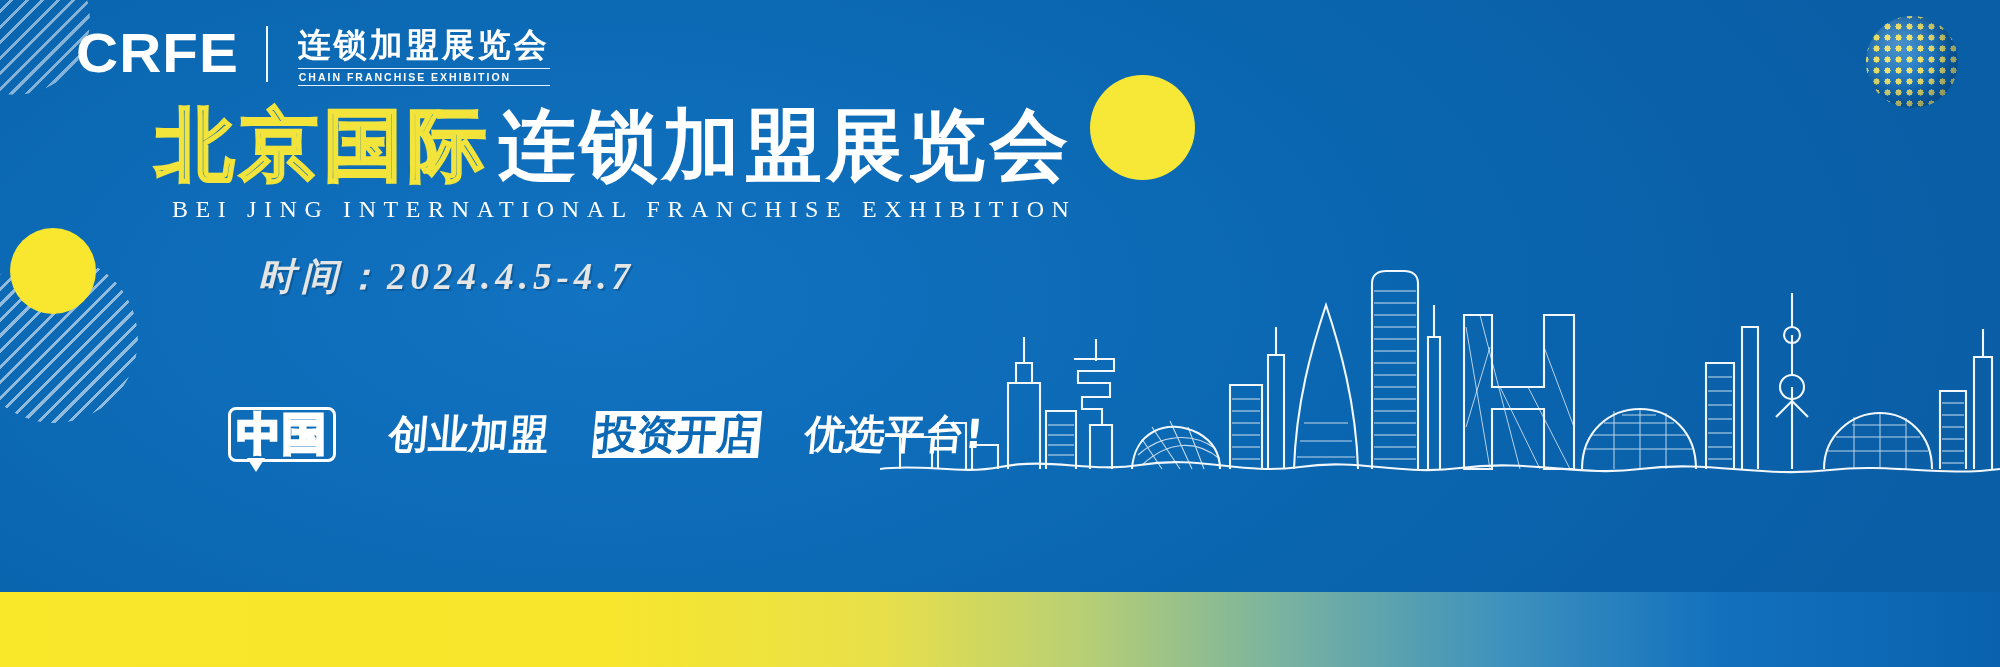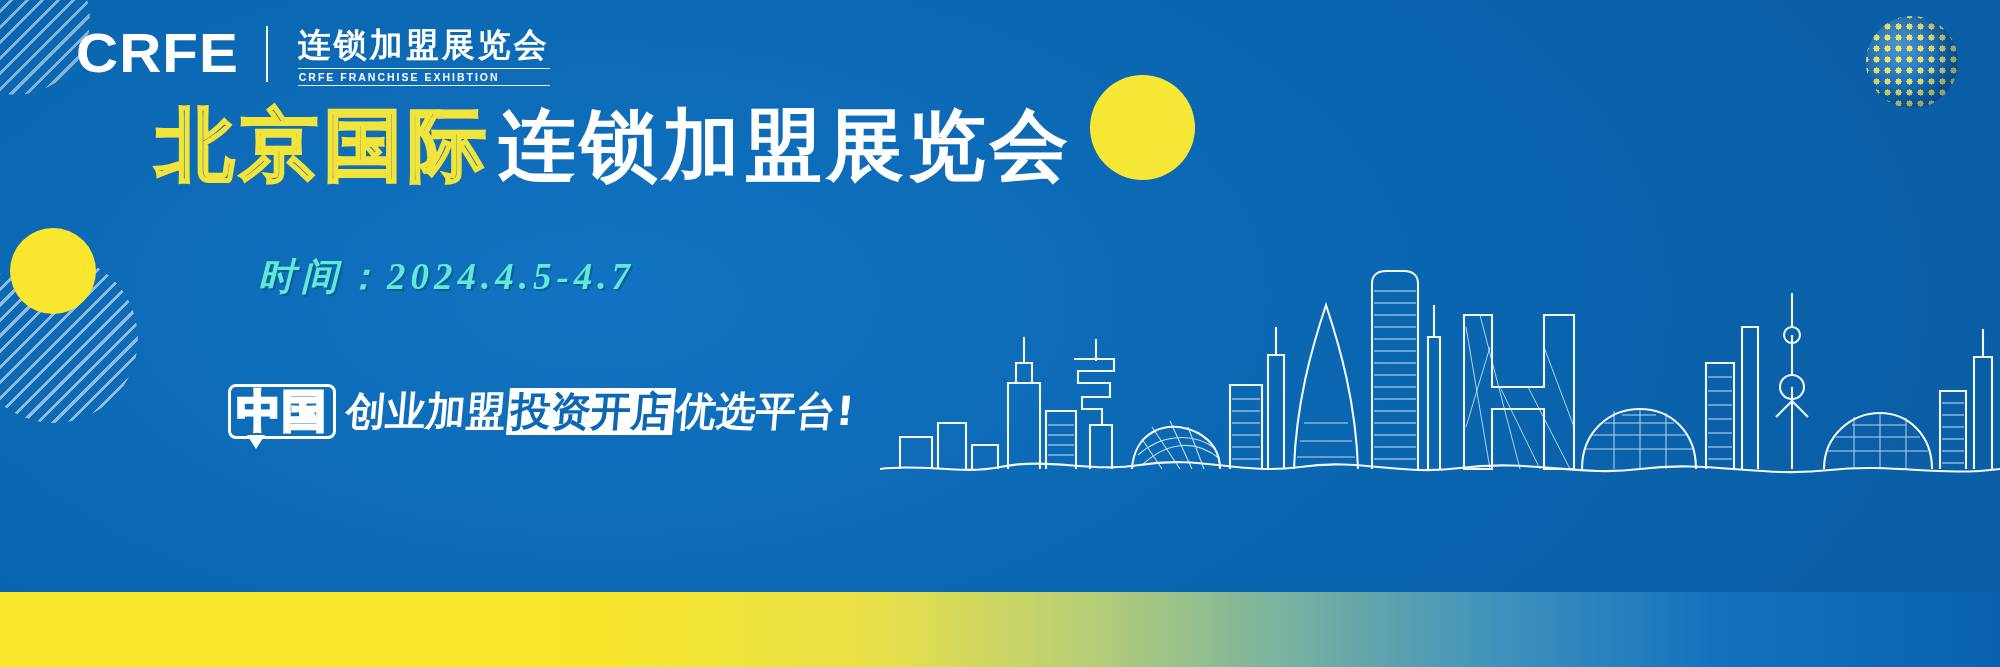--- a/index.html
+++ b/index.html
@@ -165,40 +165,41 @@
     letter-spacing:7.6px;
     color:#ffffff;
     white-space:nowrap;
   }
   
   .info{
     position:absolute; left:258px; top:250px;
     font-family:"Liberation Serif", serif;
     font-style:italic;
     font-weight:bold;
-    color:#5eead4;
+    color:#e5e5e5;
   }
   .info-line{
     font-size:37px;
     letter-spacing:5px;
     line-height:1.42;
     white-space:nowrap;
     text-shadow:2px 2px 0 rgba(8,70,122,.45);
   }
   .info-line .cjk{
     font-family:"DejaVu Serif", serif;
     letter-spacing:6px;
   }
   
   .tagline{
-    position:absolute; left:228px; top:384px;
+    position:absolute; left:228px; top:407px;
     display:flex; align-items:center;
     white-space:nowrap;
     font-family:"DejaVu Sans", sans-serif;
     font-weight:bold;
+    gap:43px;
   }
   .tag-boxed{
     font-size:44px;
     letter-spacing:1px;
     color:transparent;
     -webkit-text-stroke:3px #ffffff;
     padding:2px 6px;
     border:3px solid #ffffff;
     border-radius:8px;
     line-height:1.02;
@@ -360,30 +361,31 @@
         <path d="M1103 170 V142"></path>
       </g>
     </svg>
   </div>
 
   <div class="logo-block">
     <div class="logo-crfe">CRFE</div>
     <div class="logo-divider"></div>
     <div class="logo-right">
       <div class="logo-cn">连锁加盟展览会</div>
-      <div class="logo-en">CRFE FRANCHISE EXHIBTION</div>
+      <div class="logo-en">CHAIN FRANCHISE EXHIBITION</div>
     </div>
   </div>
 
   <div class="globe"></div>
 
   <div class="title-row">
     <span class="title-cn-yellow">北京国际</span>
     <span class="title-cn-white">连锁加盟展览会</span>
   </div>
+  <div class="title-en">BEI JING INTERNATIONAL FRANCHISE EXHIBITION</div>
 
   <div class="info">
     <div class="info-line">
       <span class="cjk">时间：</span><span>2024.4.5-4.7</span>
     </div>
   </div>
 
   <div class="tagline">
     <span class="tag-boxed">中国</span>
     <span class="tag-white">创业加盟</span>

